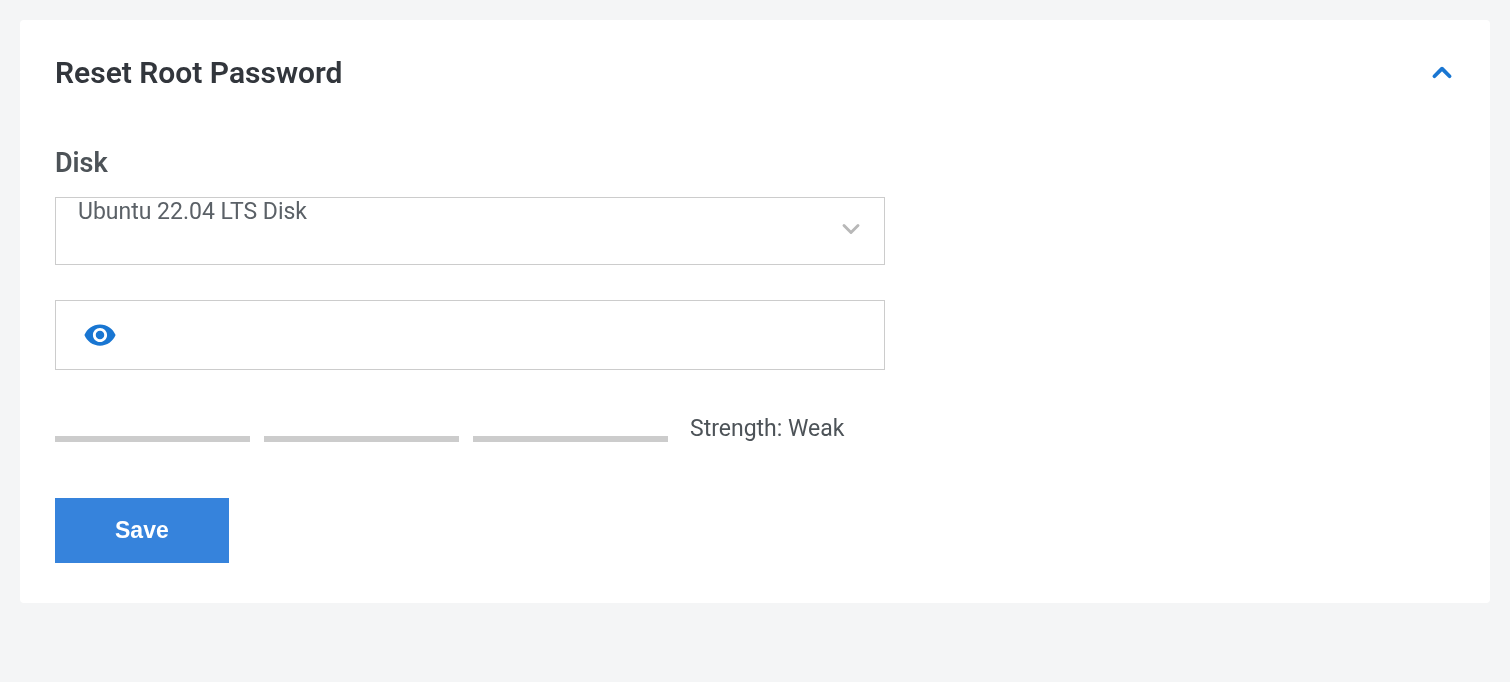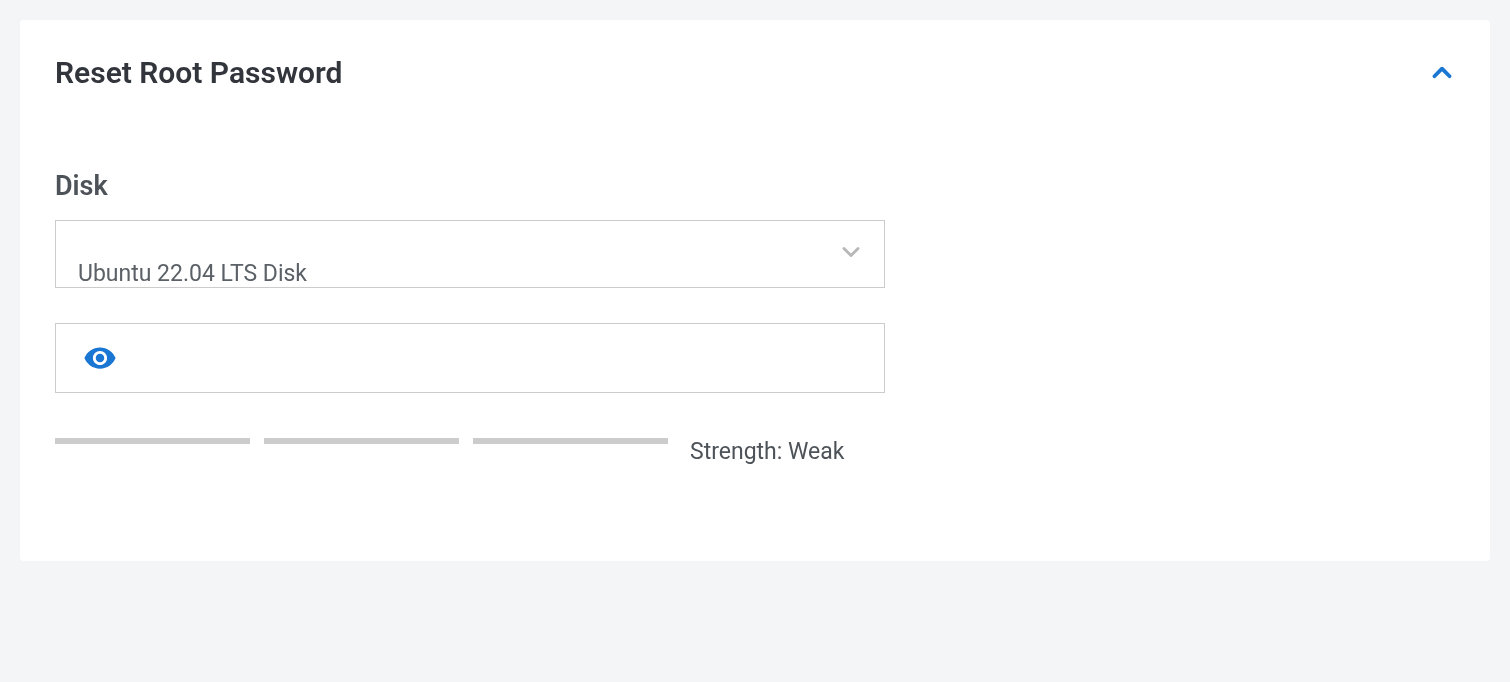--- a/index.html
+++ b/index.html
@@ -18,21 +18,21 @@
       background-color: #ffffff;
       border-radius: 4px;
       padding: 35px 35px 40px 35px;
       width: 100%;
       position: relative;
     }
     .panel-header {
       display: flex;
       justify-content: space-between;
       align-items: center;
-      margin-bottom: 80px;
+      margin-bottom: 57px;
     }
     .panel-title {
       font-size: 30px;
       font-weight: 600;
       color: #32363c;
     }
     .collapse-icon {
       color: #1976d2;
       cursor: pointer;
       display: flex;
@@ -59,21 +59,21 @@
     .select-input {
       width: 100%;
       height: 68px;
       border: 1px solid #cccccc;
       background-color: #ffffff;
       padding: 0 60px 0 22px;
       font-size: 23px;
       color: #5b6167;
       cursor: pointer;
       display: flex;
-      align-items: flex-end;
+      align-items: flex-start;
     }
     .select-chevron {
       position: absolute;
       right: 20px;
       top: 50%;
       transform: translateY(-50%);
       color: #b8b8b8;
       pointer-events: none;
     }
     .select-chevron svg {
@@ -102,21 +102,21 @@
       cursor: pointer;
       display: flex;
       align-items: center;
     }
     .eye-icon svg {
       width: 34px;
       height: 34px;
     }
     .strength-row {
       display: flex;
-      align-items: flex-start;
+      align-items: flex-end;
       gap: 14px;
       width: 870px;
       margin-top: 45px;
       margin-bottom: 56px;
     }
     .strength-bar {
       height: 6px;
       background-color: #cccccc;
       flex: 0 0 195px;
     }
@@ -174,13 +174,14 @@
     </div>
 
     <div class="strength-row">
       <div class="strength-bar"></div>
       <div class="strength-bar"></div>
       <div class="strength-bar"></div>
       <span class="strength-label"><span>Strength: </span><span>Weak</span></span>
     </div>
   </div>
 
+  <button class="save-button">Save</button>
 </div>
 
 </body></html>

